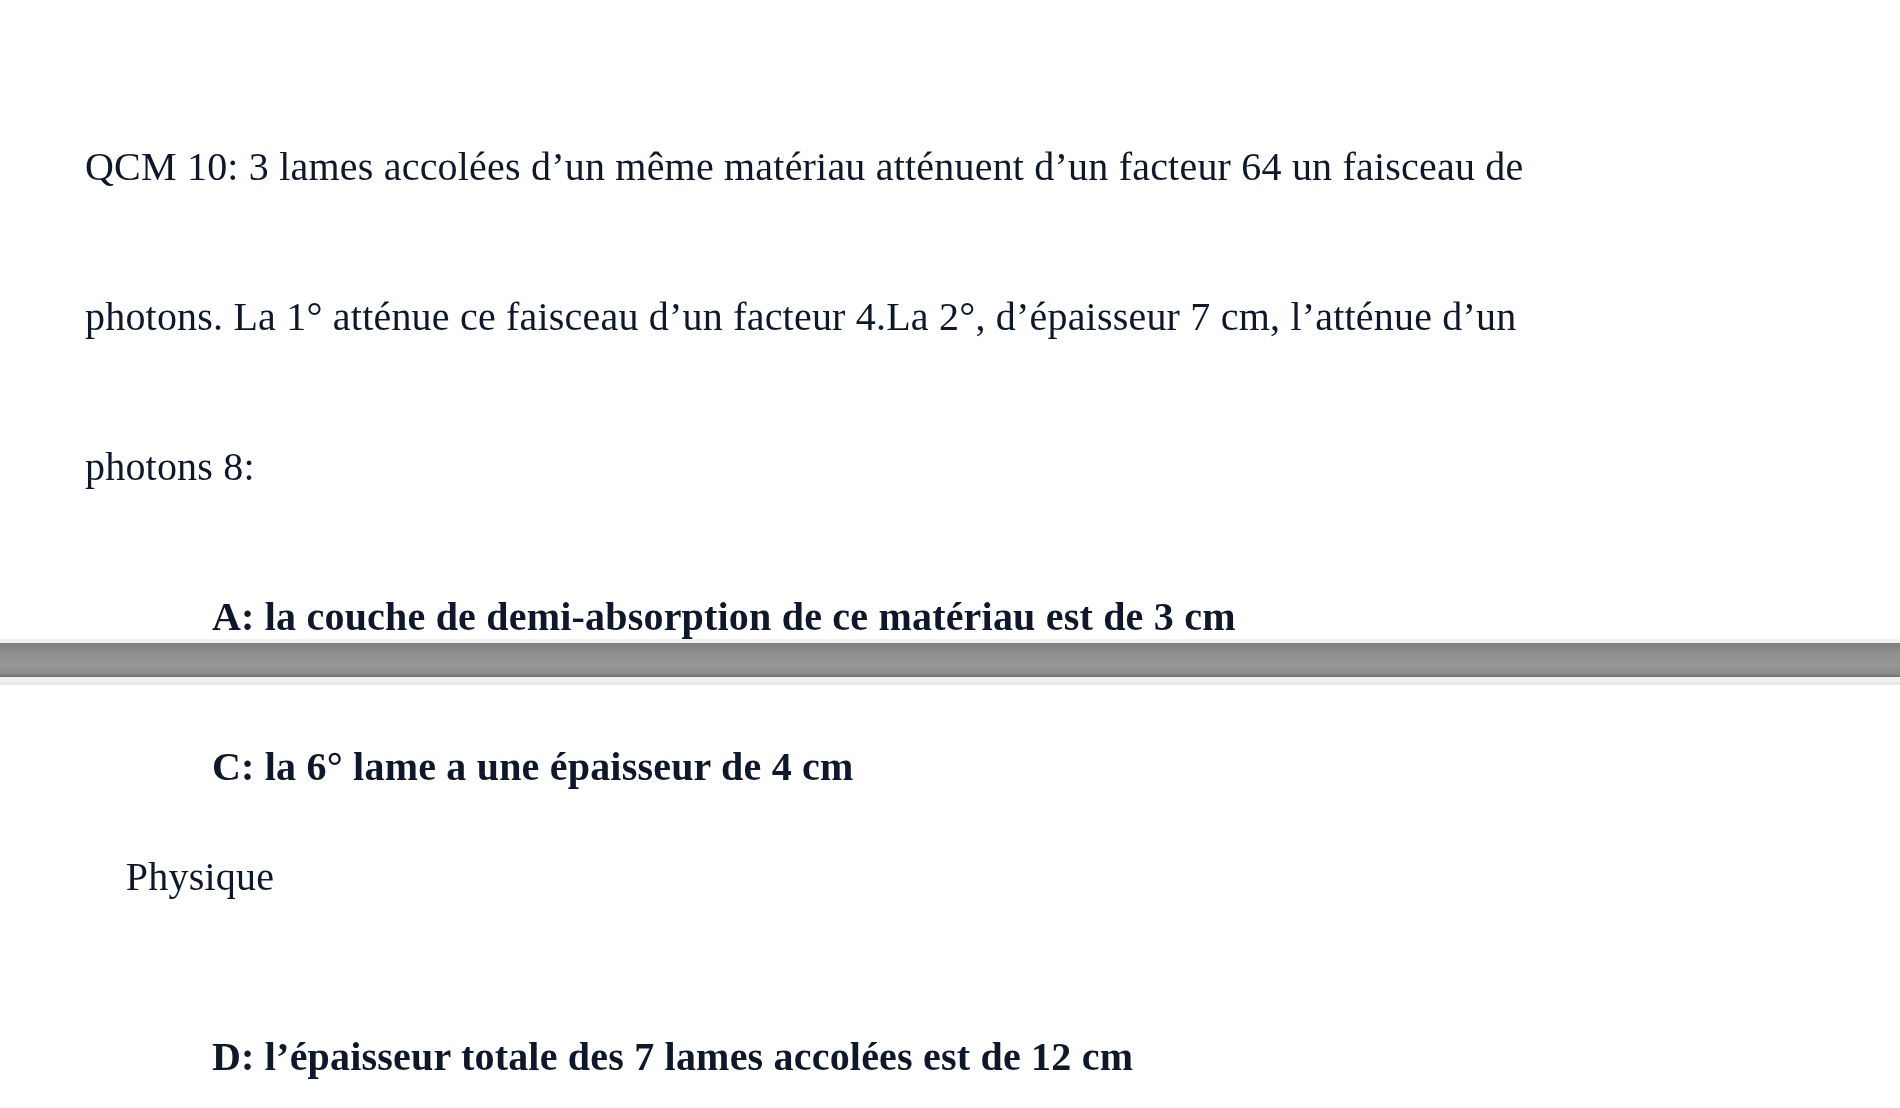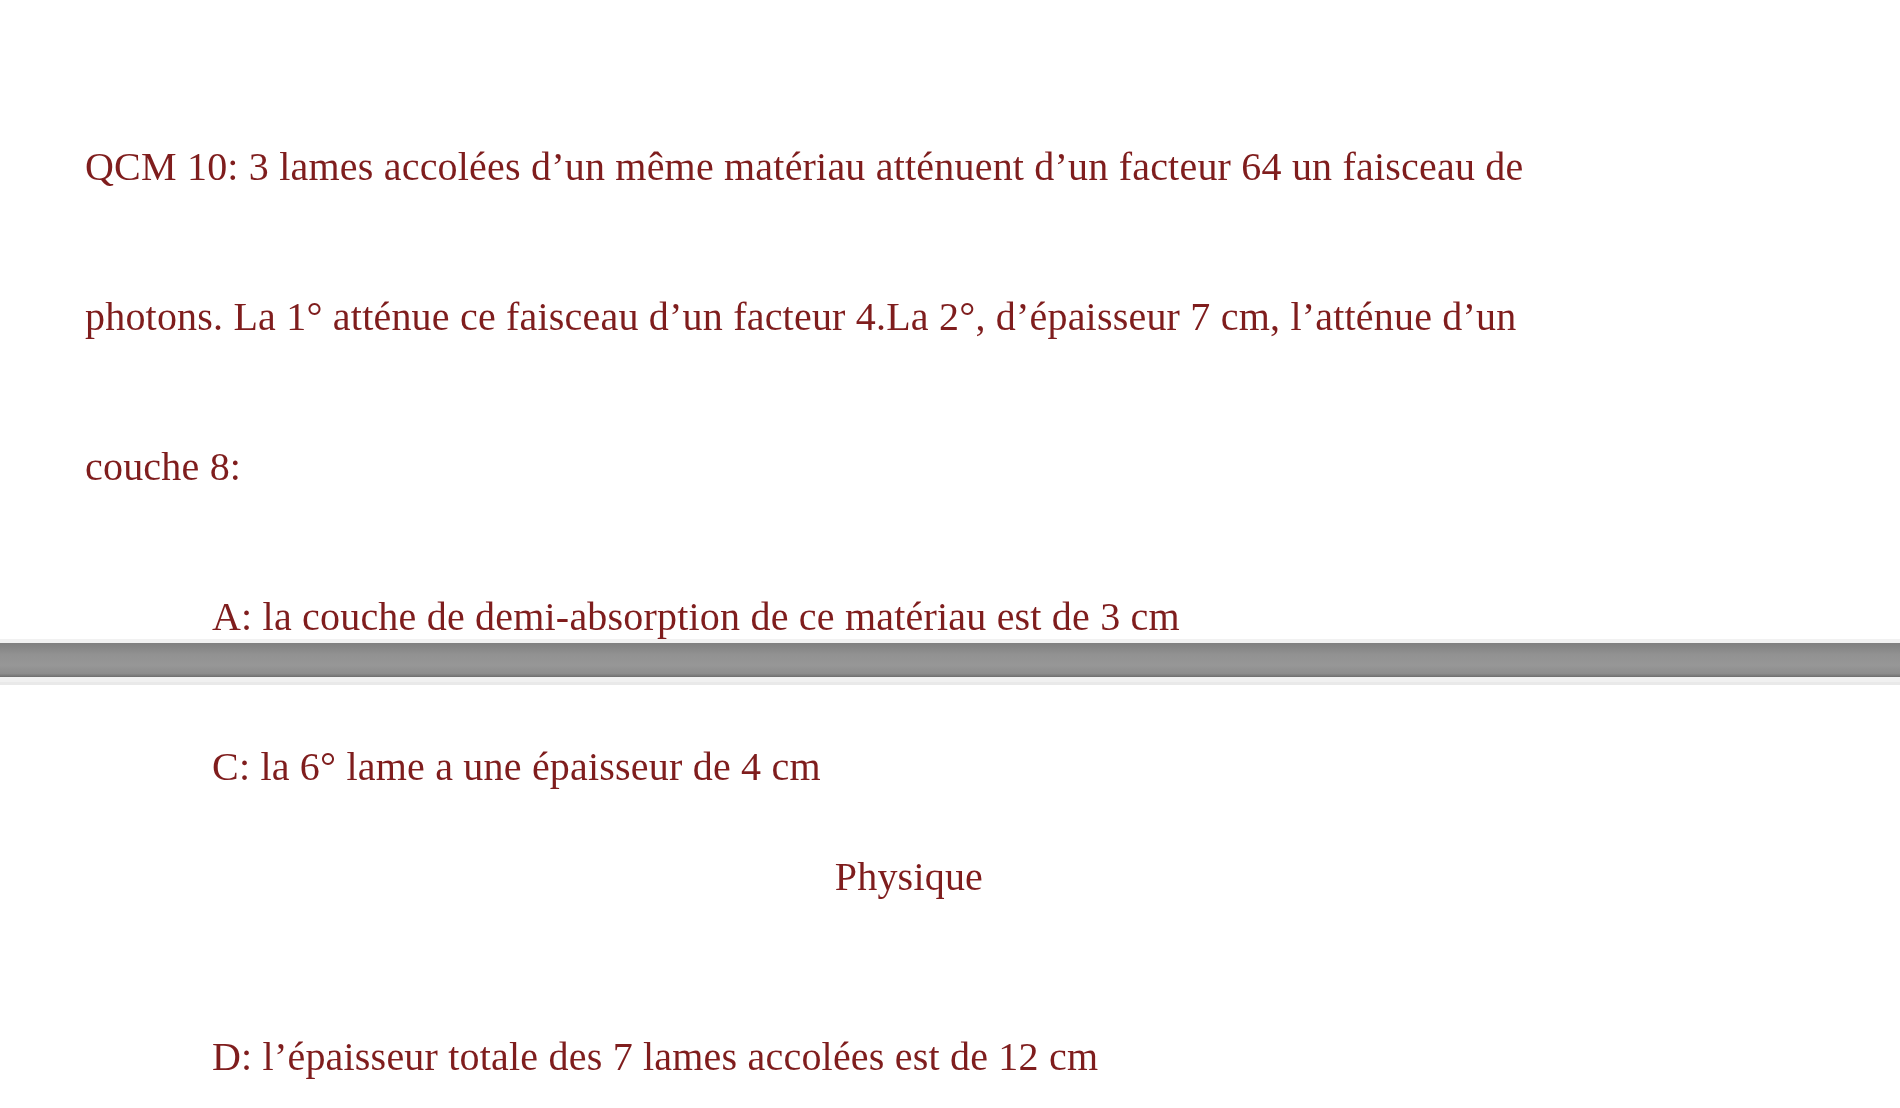--- a/index.html
+++ b/index.html
@@ -7,35 +7,36 @@
     padding: 0;
     background: #ffffff;
   }
   .viewport {
     position: relative;
     width: 1900px;
     height: 1108px;
     background: #ffffff;
     overflow: hidden;
     font-family: "Liberation Serif", "DejaVu Serif", serif;
-    color: #7f1d1d;
+    color: #0f172a;
   }
   .doc-text {
     font-size: 40px;
     line-height: 50px;
     white-space: pre;
     letter-spacing: 0.2px;
   }
   .page1-text {
     position: absolute;
     left: 85px;
     top: 42px;
   }
   .indent {
     padding-left: 127px;
+    font-weight: bold;
   }
   
   .separator {
     position: absolute;
     left: 0;
     top: 639px;
     width: 1900px;
   }
   .sep-strip-top {
     height: 4px;
@@ -51,37 +52,37 @@
   }
   .sep-shadow {
     height: 3px;
     background: #e9e9e9;
   }
   .page2-header {
     position: absolute;
     left: 85px;
     top: 802px;
     width: 1607px;
-    text-align: center;
+    text-align: left;
   }
   .page2-text {
     position: absolute;
     left: 85px;
     top: 932px;
   }
 </style>
 </head>
 <body>
 
 <div class="viewport">
 
   <div class="page1-text doc-text">
     <div>QCM 10: 3 lames accolées d’un même matériau atténuent d’un facteur 64 un faisceau de</div>
     <div>photons. La 1° atténue ce faisceau d’un facteur 4.La 2°, d’épaisseur 7 cm, l’atténue d’un</div>
-    <div>couche 8:</div>
+    <div>photons 8:</div>
     <div class="indent">A: la couche de demi-absorption de ce matériau est de 3 cm</div>
     <div class="indent">C: la 6° lame a une épaisseur de 4 cm</div>
   </div>
 
   <div class="separator">
     <div class="sep-strip-top"></div>
     <div class="sep-bar"></div>
     <div class="sep-strip-bottom"></div>
     <div class="sep-shadow"></div>
   </div>

